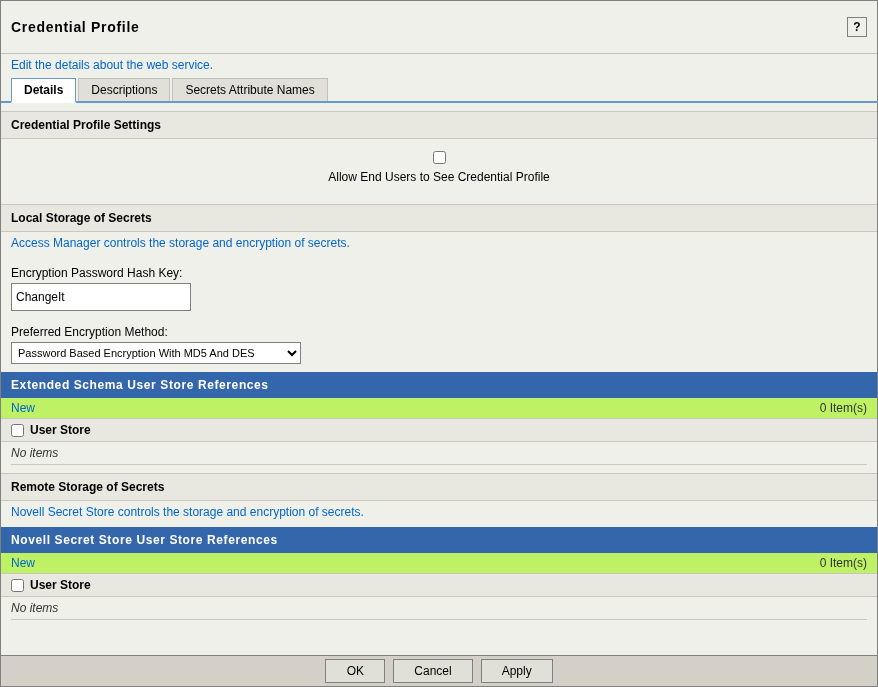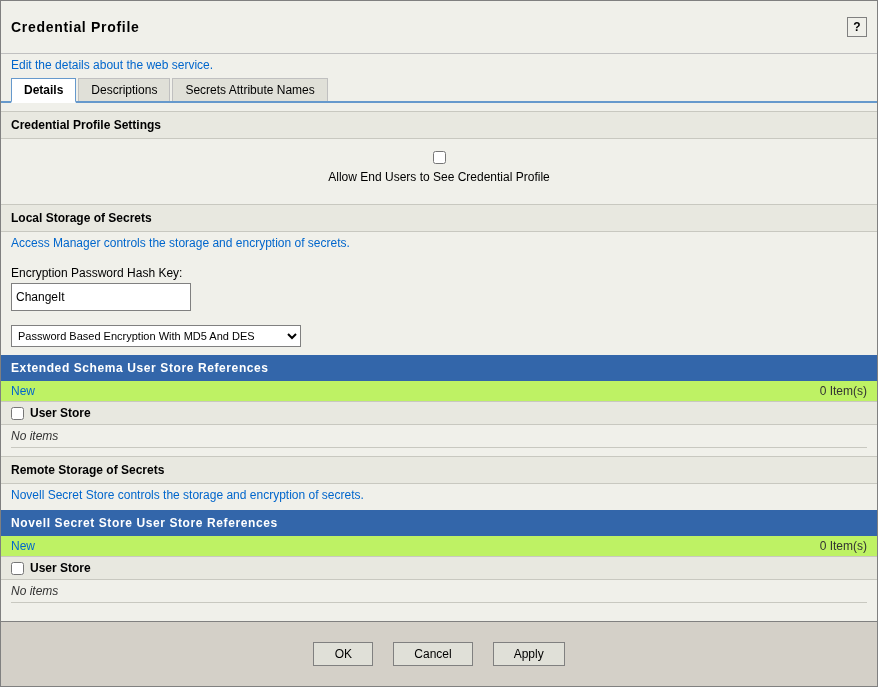--- a/index.html
+++ b/index.html
@@ -168,22 +168,22 @@
     }
     .divider {
       height: 1px;
       background: #c8c8c0;
       margin: 0 10px;
     }
     .bottom-bar {
       display: flex;
       align-items: center;
       justify-content: center;
-      gap: 20px;
-      padding: 20px;
+      gap: 8px;
+      padding: 3px;
       background: #d4d0c8;
       border-top: 1px solid #808080;
     }
     .btn {
       padding: 4px 20px;
       border: 1px solid #808080;
       background: #e0e0d8;
       cursor: pointer;
       font-size: 12px;
       min-width: 60px;
@@ -242,20 +242,21 @@
           <span>Allow End Users to See Credential Profile</span>
         </div>
       </div>
 
       <div class="section-header">Local Storage of Secrets</div>
       <div class="info-text">Access Manager controls the storage and encryption of secrets.</div>
       <div class="section-content">
         <label class="field-label">Encryption Password Hash Key:</label>
         <input type="text" class="text-input" value="ChangeIt" style="">
         <br><br>
+        <label class="field-label">Preferred Encryption Method:</label>
         <select class="select-input">
           <option>Password Based Encryption With MD5 And DES</option>
           <option>AES 128</option>
           <option>AES 256</option>
         </select>
       </div>
 
       <div class="blue-section-header">Extended Schema User Store References</div>
       <div class="table-area">
         <div class="table-controls">

